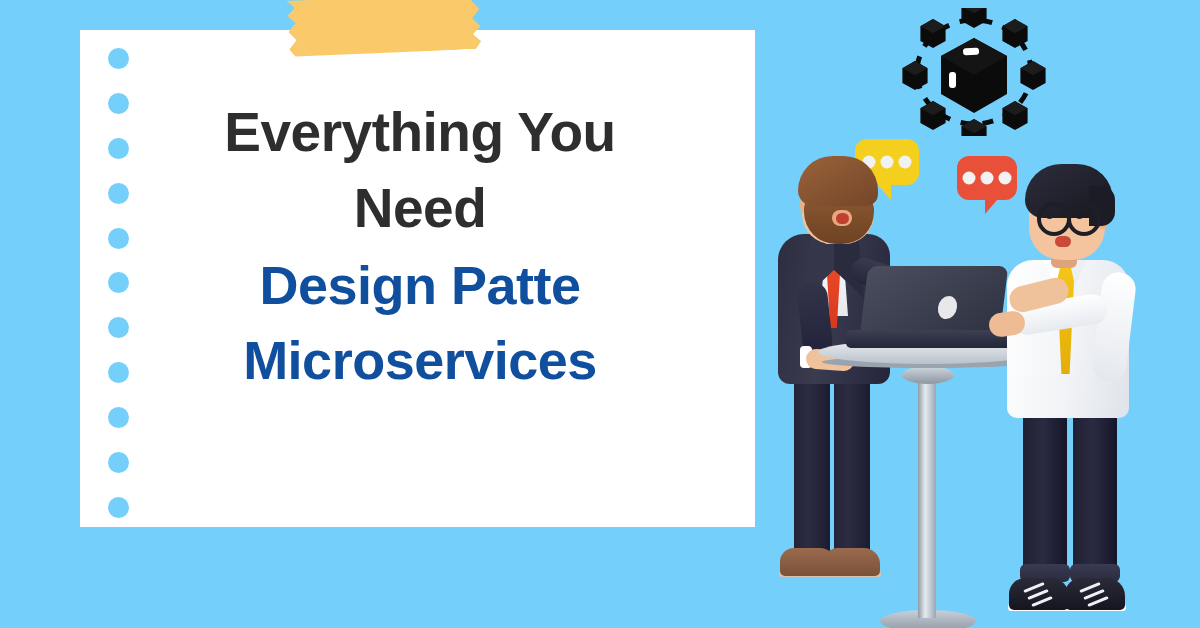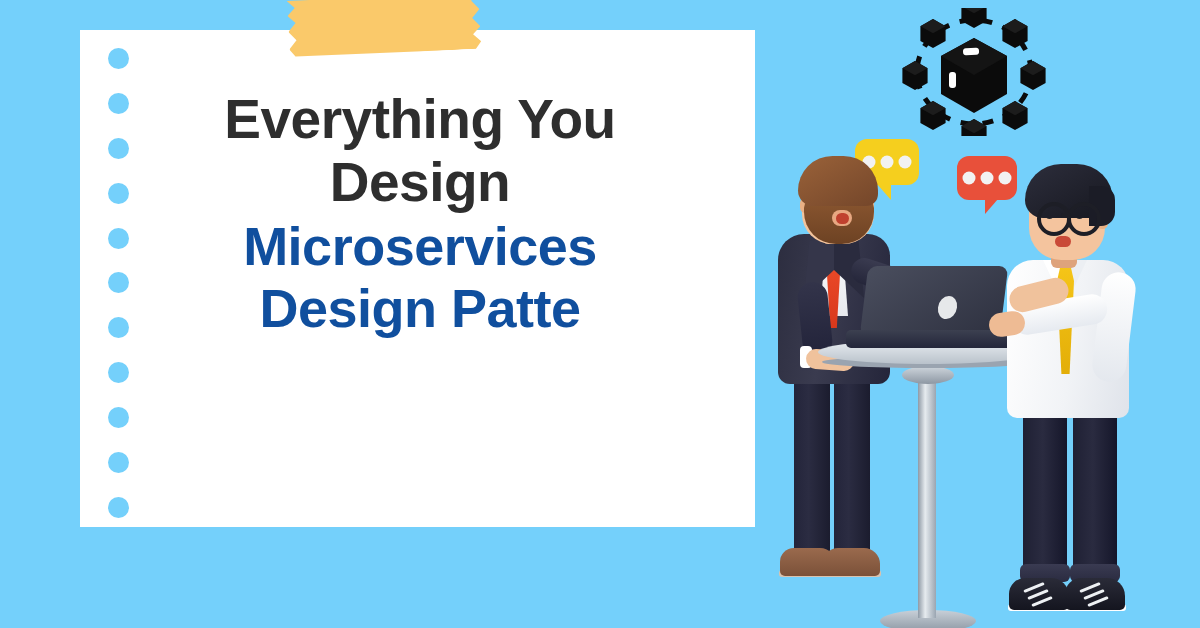--- a/index.html
+++ b/index.html
@@ -25,21 +25,21 @@
   }
   .dot{width:21px;height:21px;border-radius:50%;background:#74d0fb;}
 
   
   #headline{
     position:absolute;left:150px;top:88px;width:540px;
     text-align:center;line-height:1.15;
   }
   .hl-line{
     display:block;font-size:55px;font-weight:700;letter-spacing:-0.5px;
-    color:#2e2e2e;white-space:nowrap;
+    color:#2e2e2e;white-space:nowrap;margin-top:13px;
   }
   .hl-line.accent{color:#104f9e;font-size:54px;}
 
   
   #tape{
     position:absolute;left:288px;top:-8px;width:192px;height:62px;
     transform:rotate(-3.2deg);transform-origin:center;
   }
   #tape .tape-body{
     position:absolute;inset:0;
@@ -261,23 +261,23 @@
     <span class="dot"></span>
     <span class="dot"></span>
     <span class="dot"></span>
     <span class="dot"></span>
     <span class="dot"></span>
     <span class="dot"></span>
   </div>
 
   <div id="headline">
     <span class="hl-line">Everything You</span>
-    <span class="hl-line">Design</span>
+    <span class="hl-line">Need</span>
+    <span class="hl-line accent">Design Patte</span>
     <span class="hl-line accent">Microservices</span>
-    <span class="hl-line accent">Design Patte</span>
   </div>
 
   <div id="tape">
     <div class="tape-body"></div>
   </div>
 
   <svg id="cube-icon" viewBox="0 0 162 128">
     <g fill="#0b0b0b">
 
       <g stroke="#0b0b0b" stroke-width="5" fill="none" stroke-linecap="butt" stroke-dasharray="11 11">

